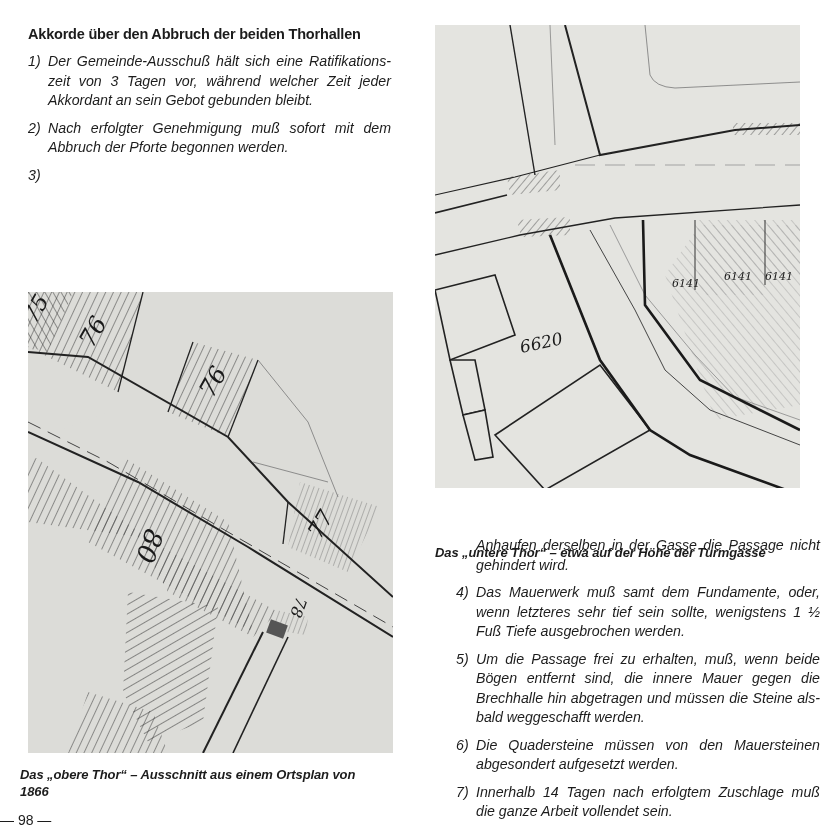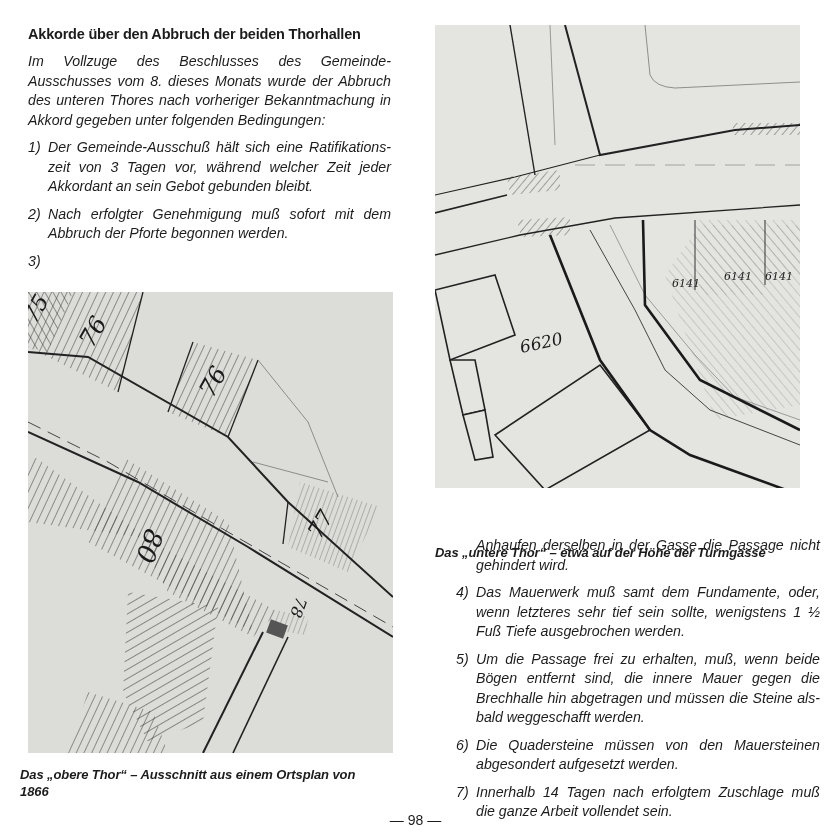--- a/index.html
+++ b/index.html
@@ -16,29 +16,28 @@
   .item .num { position: absolute; left: 0; top: 0; }
   .map { position: absolute; background: #dcdcd8; overflow: hidden; }
   .map svg { display: block; }
   .map1 { left: 28px; top: 292px; width: 365px; height: 461px; }
   .map2 { left: 435px; top: 25px; width: 365px; height: 463px; }
   .caption { position: absolute; font-weight: bold; font-style: italic; font-size: 13px; line-height: 17px; letter-spacing: -0.1px; }
   .cap1 { left: 20px; top: 766px; width: 360px; }
   .cap2 { left: 435px; top: 502px; width: 380px; margin-top: 42px; }
   .right-col { left: 456px; top: 536px; width: 364px; }
   .cont { padding-left: 20px; font-style: italic; font-size: 14.2px; line-height: 19.5px; text-align: justify; }
-  .pagenum { position: absolute; left: 0; width: 831px; top: 812px; text-align: center; font-size: 14px; }
+  .pagenum { position: absolute; left: 0; width: 831px; top: 812px; font-size: 14px; }
   .handlabel { font-family: "DejaVu Serif", serif; font-style: italic; fill: #1a1a1a; }
 </style>
 </head>
 <body>
 
 <div class="col left-col">
   <h2 class="heading">Akkorde über den Abbruch der beiden Thorhallen</h2>
-  <p class="para">Im Vollzuge des Beschlusses des Gemeinde-Ausschusses vom 8. dieses Monats wurde der Abbruch des unteren Thores nach vorheriger Bekanntmachung in Akkord gegeben unter folgenden Bedingungen:</p>
   <ol class="list">
     <li class="item">
       <span class="num">1)</span>
       <span>Der Gemeinde-Ausschuß hält sich eine Ratifikations-zeit von 3 Tagen vor, während welcher Zeit jeder Akkordant an sein Gebot gebunden bleibt.</span>
     </li>
     <li class="item">
       <span class="num">2)</span>
       <span>Nach erfolgter Genehmigung muß sofort mit dem Abbruch der Pforte begonnen werden.</span>
     </li>
     <li class="item">

